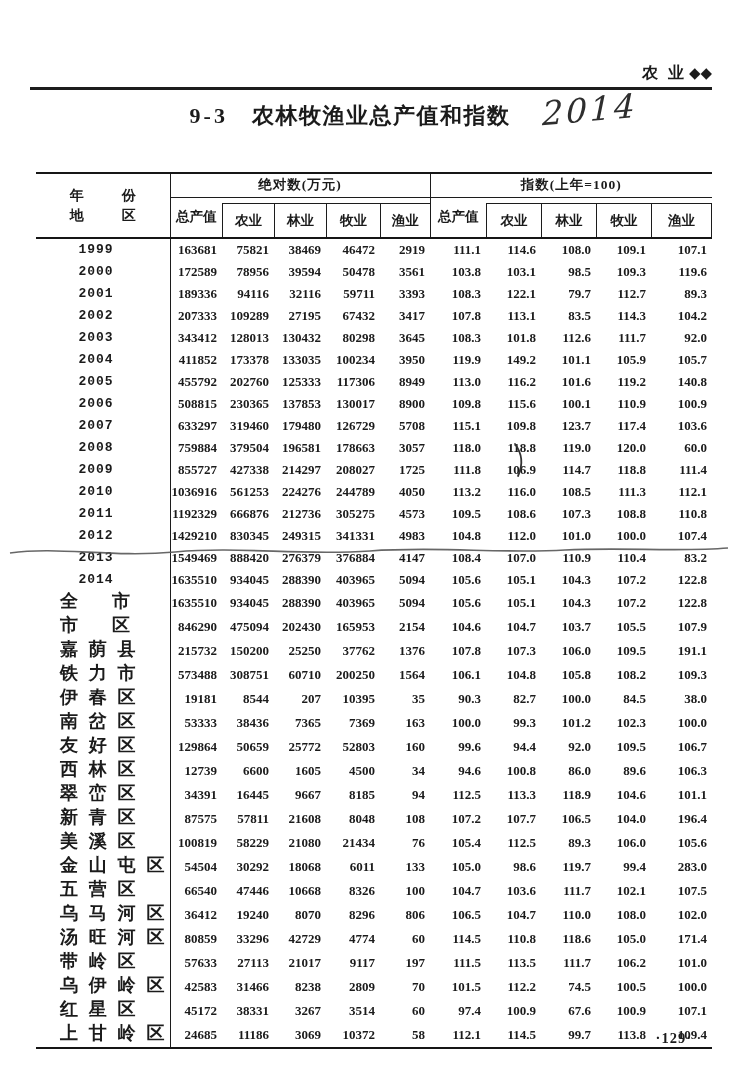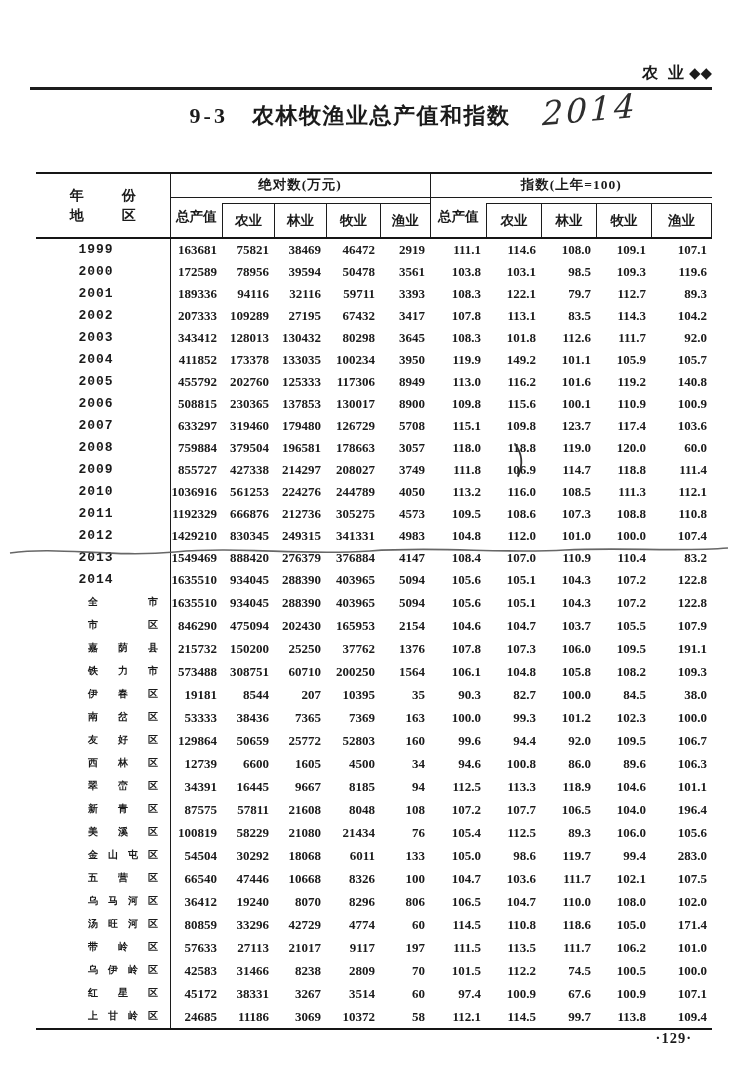--- a/index.html
+++ b/index.html
@@ -56,22 +56,22 @@
   .hbox{height:33px;border-top:1.8px solid #1c1c1c;border-left:1.8px solid #1c1c1c;
     display:flex;align-items:center;justify-content:center;}
   .hbox.rb{border-right:1.8px solid #1c1c1c;}
   td.zong{vertical-align:middle;padding-bottom:4px;}
   td.divL{border-left:1.8px solid #1c1c1c;}
   tbody tr{height:22px;}
   tbody td{font-size:13px;font-weight:bold;text-align:right;
     padding:0 5px 0 0;line-height:22px;white-space:nowrap;}
   tbody td.lbl{border-right:1.7px solid #1c1c1c;text-align:left;padding:0;font-family:Liberation Mono, monospace;}
   tbody tr:last-child td{border-bottom:2.6px solid #151515;}
-  .lblspan{display:inline-block;width:70px;margin-left:52px;
-    text-align:justify;text-align-last:justify;font-size:10px;font-weight:bold;}
+  .lblspan{display:inline-block;width:70px;margin-left:24px;
+    text-align:justify;text-align-last:justify;font-size:18px;font-weight:bold;}
   tr.year .lblspan{width:120px;margin-left:0;text-align:center;text-align-last:center;
     font-size:13px;letter-spacing:1px;}
   
   .annot{position:absolute;left:0;top:0;pointer-events:none;}
   
   .pageno{position:absolute;top:1030px;right:39px;
     font-weight:bold;font-size:14.5px;letter-spacing:1px;text-align:center;}
 </style>
 </head>
 <body>
@@ -270,21 +270,21 @@
           <td class="num">119.0</td>
           <td class="num">120.0</td>
           <td class="num">60.0</td>
         </tr>
         <tr class="year">
           <td class="lbl"><span class="lblspan">2009</span></td>
           <td class="num">855727</td>
           <td class="num">427338</td>
           <td class="num">214297</td>
           <td class="num">208027</td>
-          <td class="num">3749</td>
+          <td class="num">1725</td>
           <td class="num">111.8</td>
           <td class="num">106.9</td>
           <td class="num">114.7</td>
           <td class="num">118.8</td>
           <td class="num">111.4</td>
         </tr>
         <tr class="year">
           <td class="lbl"><span class="lblspan">2010</span></td>
           <td class="num">1036916</td>
           <td class="num">561253</td>

